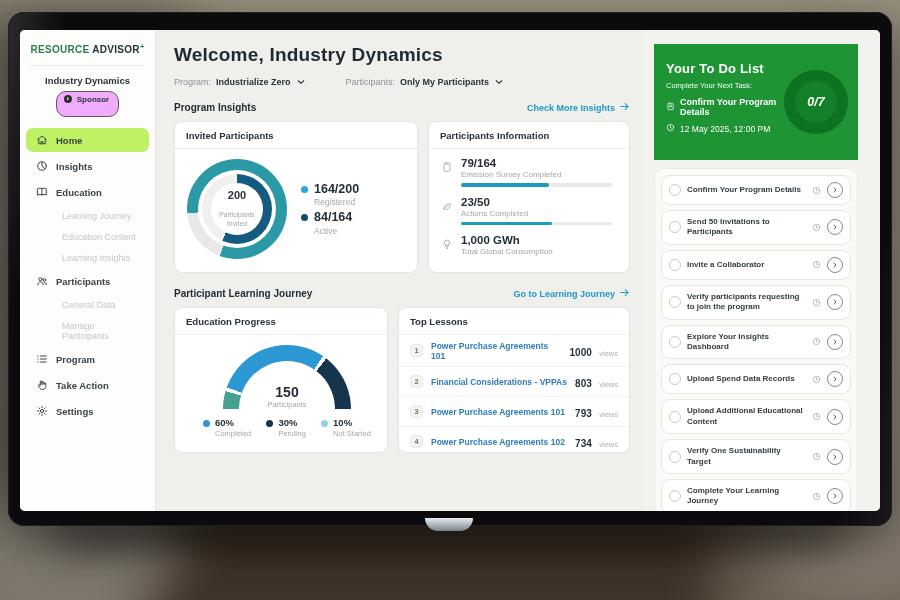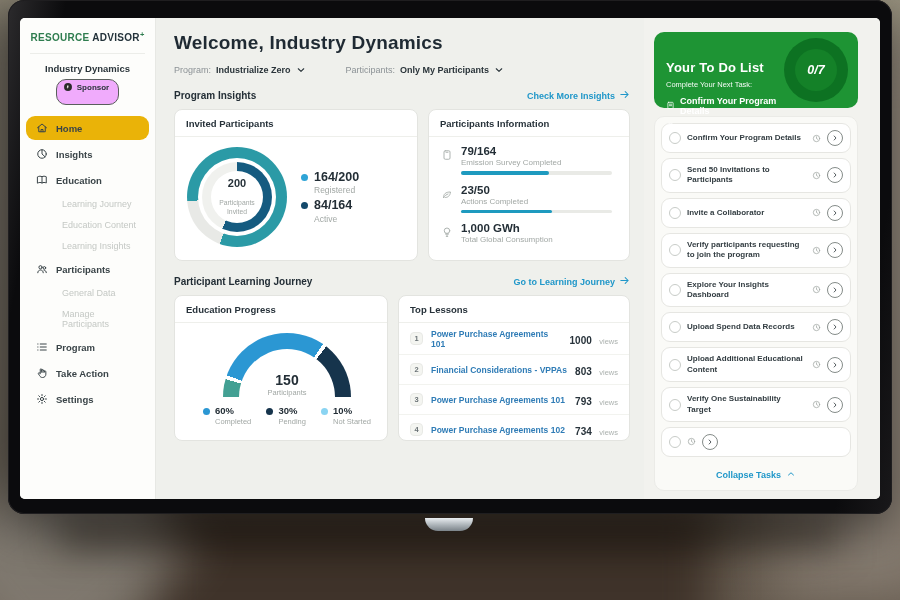--- a/index.html
+++ b/index.html
@@ -7,21 +7,21 @@
   .stage{position:relative;width:900px;height:600px;overflow:hidden;
     font-family:"Liberation Sans","DejaVu Sans",sans-serif;
     background:linear-gradient(180deg,#958f7c 0%,#867f70 15%,#7a7369 40%,#6e6558 70%,#61564a 100%);}
   .bg-blob{position:absolute;pointer-events:none;}
   .bg-left{left:-50px;top:0;width:240px;height:600px;background:#59544c;filter:blur(30px);opacity:.7;}
   .bg-bottom{left:150px;top:505px;width:560px;height:180px;background:#3f332a;filter:blur(22px);}
   .bg-right{right:-40px;top:40px;width:170px;height:560px;background:#8d8378;filter:blur(30px);opacity:.85;}
   .bg-bl-light{left:-40px;top:470px;width:210px;height:170px;background:#9a948b;filter:blur(22px);opacity:.55;transform:rotate(-40deg);}
   .monitor-shadow{position:absolute;left:60px;top:516px;width:780px;height:34px;background:rgba(18,11,5,.5);filter:blur(18px);}
 
-  .monitor{position:absolute;left:8px;top:0;width:884px;height:514px;border-radius:16px;
+  .monitor{position:absolute;left:8px;top:12px;width:884px;height:514px;border-radius:16px;
     background:linear-gradient(100deg,#2c2b2d 0%,#0b0b0d 6%,#0b0b0d 94%,#19181a 100%);
     box-shadow:0 16px 44px rgba(0,0,0,.45), inset 0 0 0 1px #1f1e20;}
   .stand{position:absolute;left:425px;top:518px;width:48px;height:13px;border-radius:0 0 26px 26px;
     background:linear-gradient(180deg,#e9edf0,#abb2b7 55%,#7b8389);}
 
   .screen{position:absolute;left:12px;top:18px;width:860px;height:481px;border-radius:5px;overflow:hidden;
     background:#EFF0EC;display:flex;}
 
   
   .sidebar{width:136px;flex:none;background:#FDFDFB;border-right:1px solid #E7E8E4;padding-top:12px;}
@@ -31,21 +31,21 @@
   .brand-plus{color:#2F7D4F;font-size:7.5px;vertical-align:super;}
   .logo-divider{border:none;border-top:1px solid #ECEDE9;margin:10px 10px 9px;}
   .org{text-align:center;font-size:9.5px;font-weight:bold;color:#2A343A;}
   .badge{margin:5px auto 10px;width:fit-content;border:1px solid #5A5F5C;border-radius:10px;
     padding:2px 9px 12px 6px;font-size:8px;font-weight:bold;color:#2A343A;display:flex;gap:4px;align-items:center;background:#f0abfc;}
   .badge-ic{width:10px;height:10px;display:flex;}
   .nav{display:flex;flex-direction:column;}
   .nav-main{display:flex;gap:8px;align-items:center;padding:6px 10px;margin:1px 6px;font-size:9.5px;
     font-weight:bold;color:#3A4448;border-radius:7px;cursor:pointer;}
   .nav-main svg{width:12px;height:12px;flex:none;}
-  .nav-main.active{background:#eab308;border-radius:9px;}
+  .nav-main.active{background:#bef264;}
   .nav-sub{padding:5.5px 10px 5.5px 36px;margin:0 6px;font-size:9px;color:#C4C8C4;cursor:pointer;}
 
   
   .main{flex:1;min-width:0;padding:14px 14px 0 18px;}
   .h1{font-size:19px;font-weight:bold;color:#1F2A33;letter-spacing:.2px;}
   .filters{display:flex;gap:40px;margin-top:11px;font-size:9px;color:#8C9296;align-items:center;}
   .filter-group{display:flex;align-items:center;cursor:pointer;}
   .filter-value{font-weight:bold;color:#2A343A;margin-left:5px;}
   .chev{width:10px;height:10px;color:#2A343A;margin-left:5px;}
   .sec-head{display:flex;justify-content:space-between;align-items:center;margin-top:14px;}
@@ -102,21 +102,21 @@
   .lesson{display:flex;align-items:center;gap:8px;padding:5.5px 11px;border-bottom:1px solid #F2F3EF;cursor:pointer;}
   .lesson:last-child{border-bottom:none;}
   .rank{width:13px;height:13px;border-radius:4px;background:#F4F5F1;border:1px solid #E8E9E5;color:#6A7276;
     font-size:7.5px;display:flex;align-items:center;justify-content:center;font-weight:bold;flex:none;}
   .lesson-title{flex:1;font-size:8.5px;font-weight:bold;color:#2F7CB6;}
   .lesson-views-num{font-size:10px;font-weight:bold;color:#27323A;}
   .lesson-views-suffix{font-size:7.5px;color:#ABB1AE;margin-left:3px;}
 
   
   .rightpanel{width:236px;flex:none;padding:14px 22px 0 10px;background:#F2F2EE;}
-  .todo-card{border-radius:10px;padding:28px 12px;color:#fff;position:relative;height:76px;}
+  .todo-card{border-radius:0;padding:17px 12px;color:#fff;position:relative;height:116px;}
   .todo-title{font-size:13px;font-weight:bold;letter-spacing:.2px;}
   .todo-sub{font-size:7.5px;margin-top:5px;opacity:.95;}
   .todo-task{display:flex;gap:5px;align-items:center;font-size:9px;font-weight:bold;margin-top:7px;width:128px;}
   .todo-task svg,.todo-date svg{width:9px;height:9px;flex:none;}
   .todo-date{display:flex;gap:5px;align-items:center;font-size:8.5px;margin-top:6px;}
   .todo-ring{position:absolute;right:10px;top:50%;transform:translateY(-50%);width:64px;height:64px;border-radius:50%;
     background:#0D7222;display:flex;align-items:center;justify-content:center;}
   .ring-inner{width:42px;height:42px;border-radius:50%;background:#148128;display:flex;align-items:center;justify-content:center;
     font-size:12.5px;font-weight:bold;font-style:italic;}
   .tasks-panel{margin-top:8px;background:#FAFAF7;border:1px solid #EBEBE7;border-radius:10px;padding:6px;display:flex;flex-direction:column;gap:5px;}
@@ -586,20 +586,21 @@
                   </svg>
                 </span>
     <span class="task-go">
                   <svg viewBox="0 0 24 24" fill="none" stroke="currentColor" stroke-width="2.8" stroke-linecap="round" stroke-linejoin="round">
                     <path d="M9.5 6 15 12l-5.5 6"></path>
                   </svg>
                 </span>
   </div>
               <div class="task">
     <span class="task-check"></span>
+    <span class="task-label">Complete Your Learning Journey</span>
     <span class="task-due">
                   <svg viewBox="0 0 24 24" fill="none" stroke="currentColor" stroke-width="2" stroke-linecap="round">
                     <circle cx="12" cy="12" r="8.5"></circle>
                     <path d="M12 7.5v4.5l3 2"></path>
                   </svg>
                 </span>
     <span class="task-go">
                   <svg viewBox="0 0 24 24" fill="none" stroke="currentColor" stroke-width="2.8" stroke-linecap="round" stroke-linejoin="round">
                     <path d="M9.5 6 15 12l-5.5 6"></path>
                   </svg>

